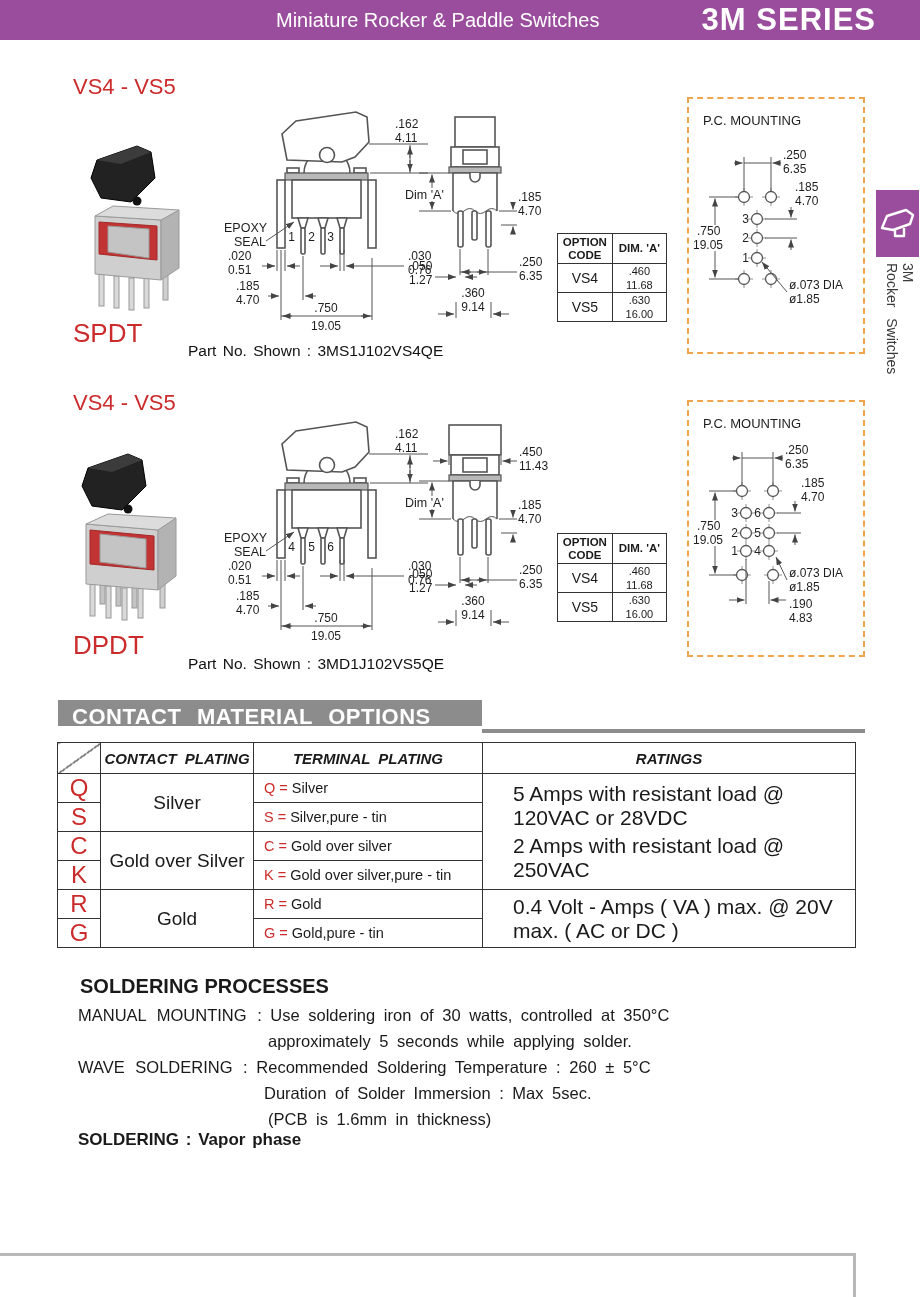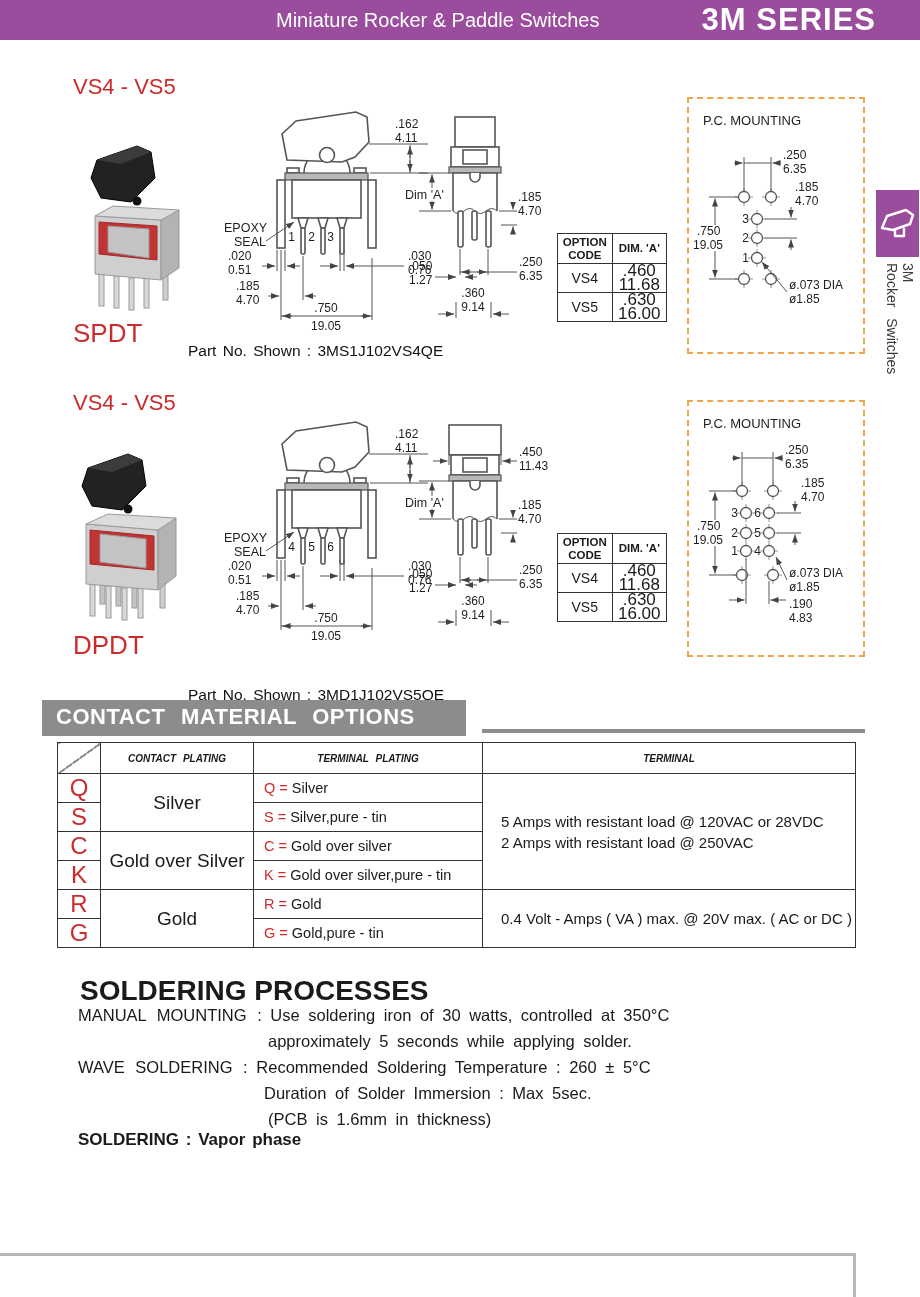--- a/index.html
+++ b/index.html
@@ -20,37 +20,37 @@
   .part{stroke:#555;stroke-width:1.6;fill:#fff}
   .flange{stroke:#555;stroke-width:1.2;fill:#b8b8b8}
   .dimline{stroke:#555;stroke-width:1;fill:none}
   .thin{stroke:#777;stroke-width:.8;fill:none}
   .pcm{border:2px dashed var(--orange);background:#fff}
   
   .opt{border-collapse:collapse;background:#fff}
   .opt td{border:1.6px solid #333;text-align:center;vertical-align:middle}
   .opt .h{font-weight:bold;font-size:11.5px;line-height:13px}
   .opt .c{font-size:14px}
-  .opt .v{font-size:17px;line-height:14px}
+  .opt .v{font-size:11px;line-height:14px}
   
   .cmo-bar{background:var(--graybar)}
   .cmo-bar span{display:block;padding-left:14px;line-height:33px;color:#fff;font-weight:bold;font-size:22px;word-spacing:9px;letter-spacing:.5px}
   .cmo-line{background:var(--graybar)}
   .ct{border-collapse:collapse;table-layout:fixed;width:798px}
   .ct td,.ct th{border:1.4px solid #333;vertical-align:middle}
-  .ct th{font-size:10px;font-style:italic;text-align:center;word-spacing:4px}
+  .ct th{font-size:15px;font-style:italic;text-align:center;word-spacing:4px}
   .ct .ltr{font-size:24px;color:var(--red);text-align:center}
   .ct .grp{font-size:19px;text-align:center}
   .ct .term{font-size:14.5px;padding-left:10px}
   .ct .term .code{color:var(--red)}
-  .ct .rate{font-size:15px;padding-left:18px}
+  .ct .rate{font-size:21px;padding-left:30px}
   .ct .rate div{margin:4px 0}
   .diag{background:linear-gradient(to bottom right,#fff 48.6%,#555 48.6%,#555 51.4%,#fff 51.4%)}
   
-  .sold-h{font-size:28px;font-weight:bold}
+  .sold-h{font-size:20px;font-weight:bold}
   .sold{font-size:16.5px;word-spacing:4px}
   .sold .lbl{word-spacing:6px}
   .sold-b{font-size:17px;font-weight:bold;word-spacing:2px}
   
   .tab-box{background:var(--purple)}
   .tab-txt{width:122px;transform:rotate(90deg);transform-origin:top left;font-size:14px;color:#3a3a3a;line-height:16px;white-space:nowrap}
   .tab-txt .l2{word-spacing:7px}
   .foot{border-top:3px solid #b9b9b9;border-right:3px solid #b9b9b9}
 </style>
 </head>
@@ -501,40 +501,40 @@
       <line class="dimline" x1="57" y1="157" x2="57" y2="202"></line>
         <line class="dimline" x1="80" y1="179" x2="80" y2="202"></line>
       <line class="dimline" x1="40" y1="198" x2="55.5" y2="198" marker-end="url(#arw)"></line>
       <line class="dimline" x1="97" y1="198" x2="81.5" y2="198" marker-end="url(#arw)"></line>
       <text x="100" y="206">.190</text>
       <text x="100" y="220">4.83</text>
     </svg>
   </div>
 
   <div class="abs pole" style="left:73px;top:630px">DPDT</div>
-  <div class="abs partno" style="left:188px;top:686px">Part No. Shown : 3MD1J102VS5QE</div>
-
-  <div class="abs cmo-bar" style="left:42px;top:700px;width:424px;height:36px">
+  <div class="abs partno" style="left:188px;top:655px">Part No. Shown : 3MD1J102VS5QE</div>
+
+  <div class="abs cmo-bar" style="left:58px;top:700px;width:424px;height:26px">
     <span>CONTACT MATERIAL OPTIONS</span>
   </div>
   <div class="abs cmo-line" style="left:482px;top:729px;width:383px;height:4px"></div>
 
   <table class="ct abs" style="left:57px;top:742px">
     <colgroup>
         <col style="width:43px">
         <col style="width:153px">
         <col style="width:229px">
         <col style="width:373px">
       </colgroup>
     <tbody>
         <tr style="height:31px">
       <td class="diag"></td>
       <th>CONTACT PLATING</th>
       <th>TERMINAL PLATING</th>
-      <th>TERMINAL</th>
+      <th>RATINGS</th>
     </tr>
     <tr style="height:27px">
       <td class="ltr">Q</td>
       <td class="grp" rowspan="2">Silver</td>
       <td class="term"><span class="code">Q =</span> <span>Silver</span></td>
       <td class="rate" rowspan="4">
         <div>5 Amps with resistant load @ 120VAC or 28VDC</div>
         <div>2 Amps with resistant load @ 250VAC</div>
       </td>
     </tr>

